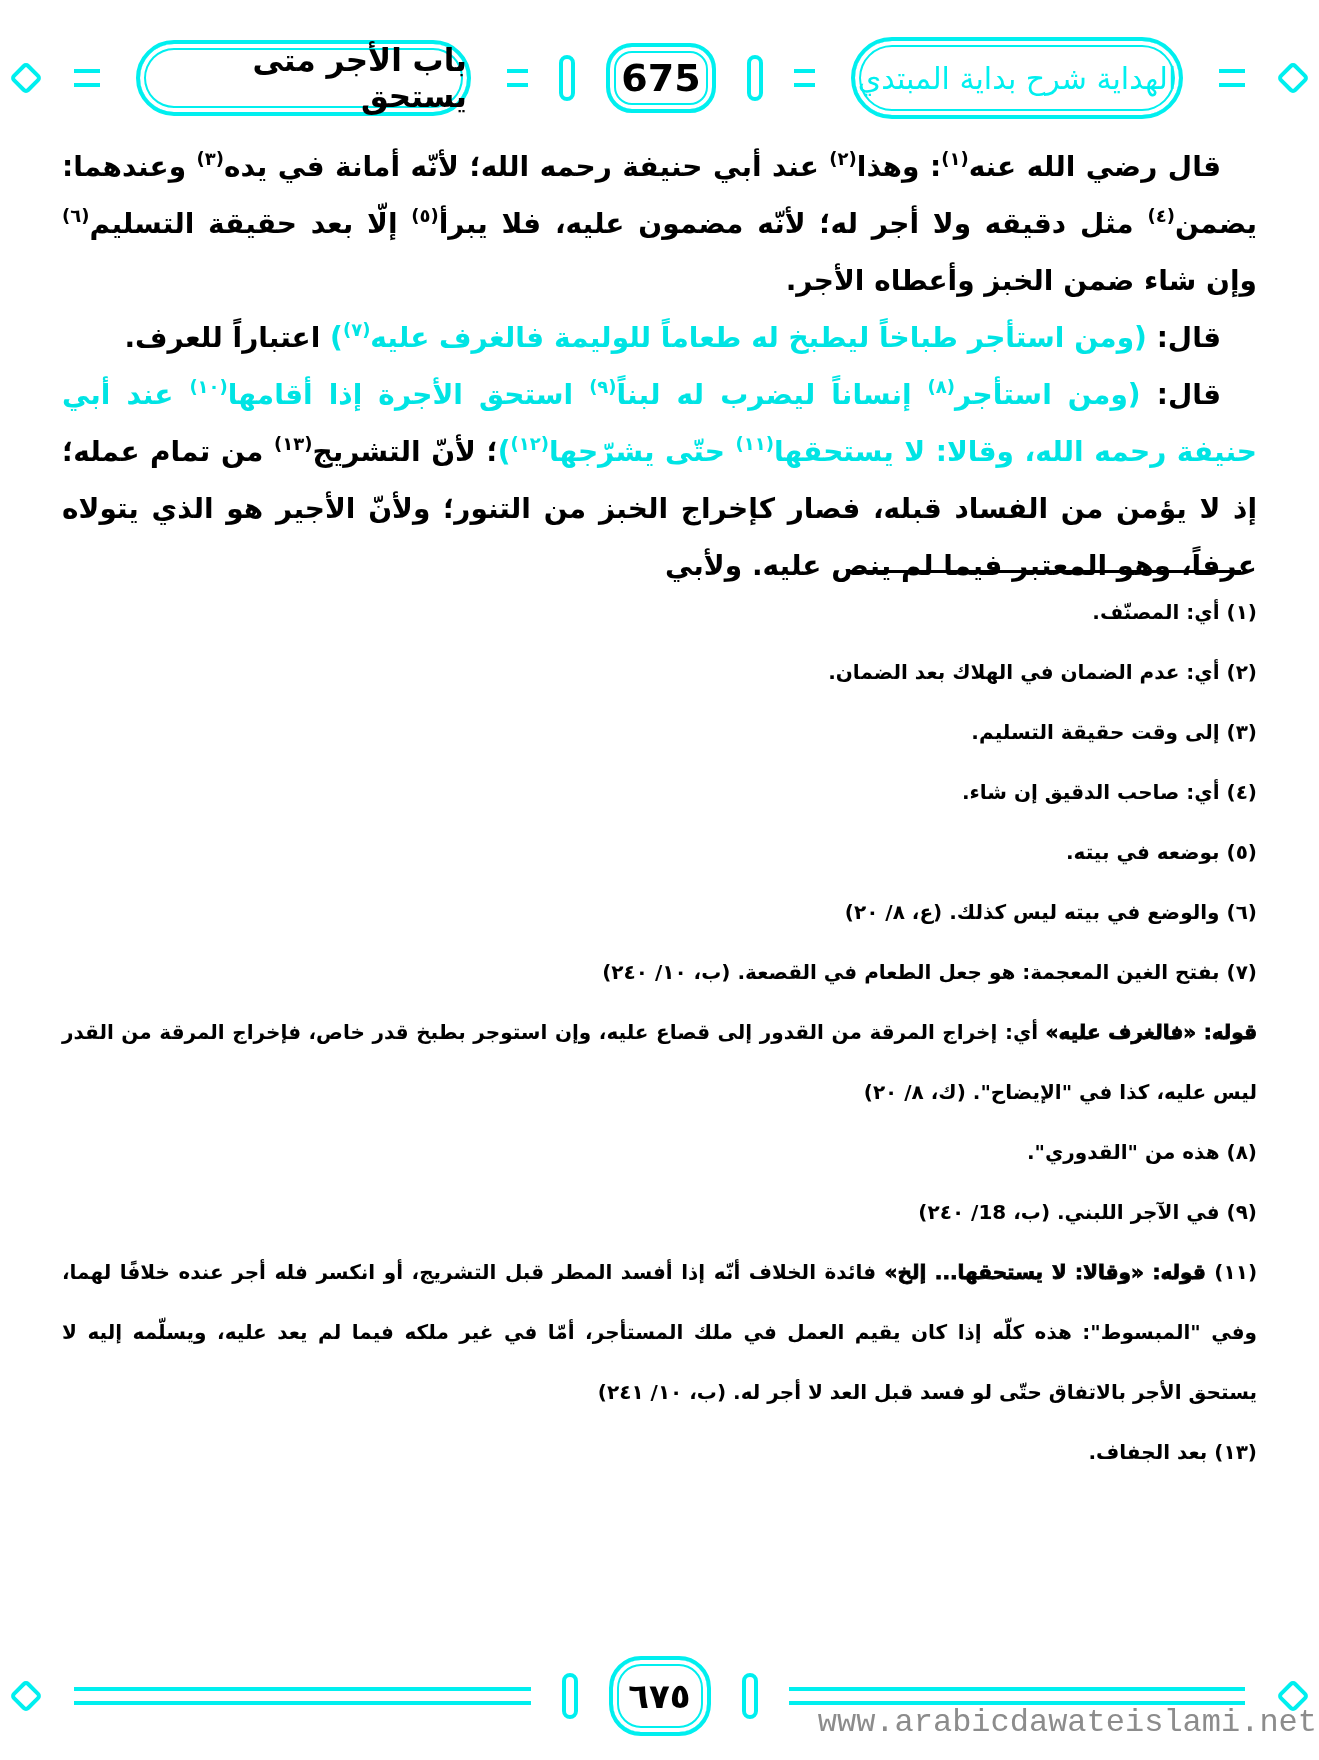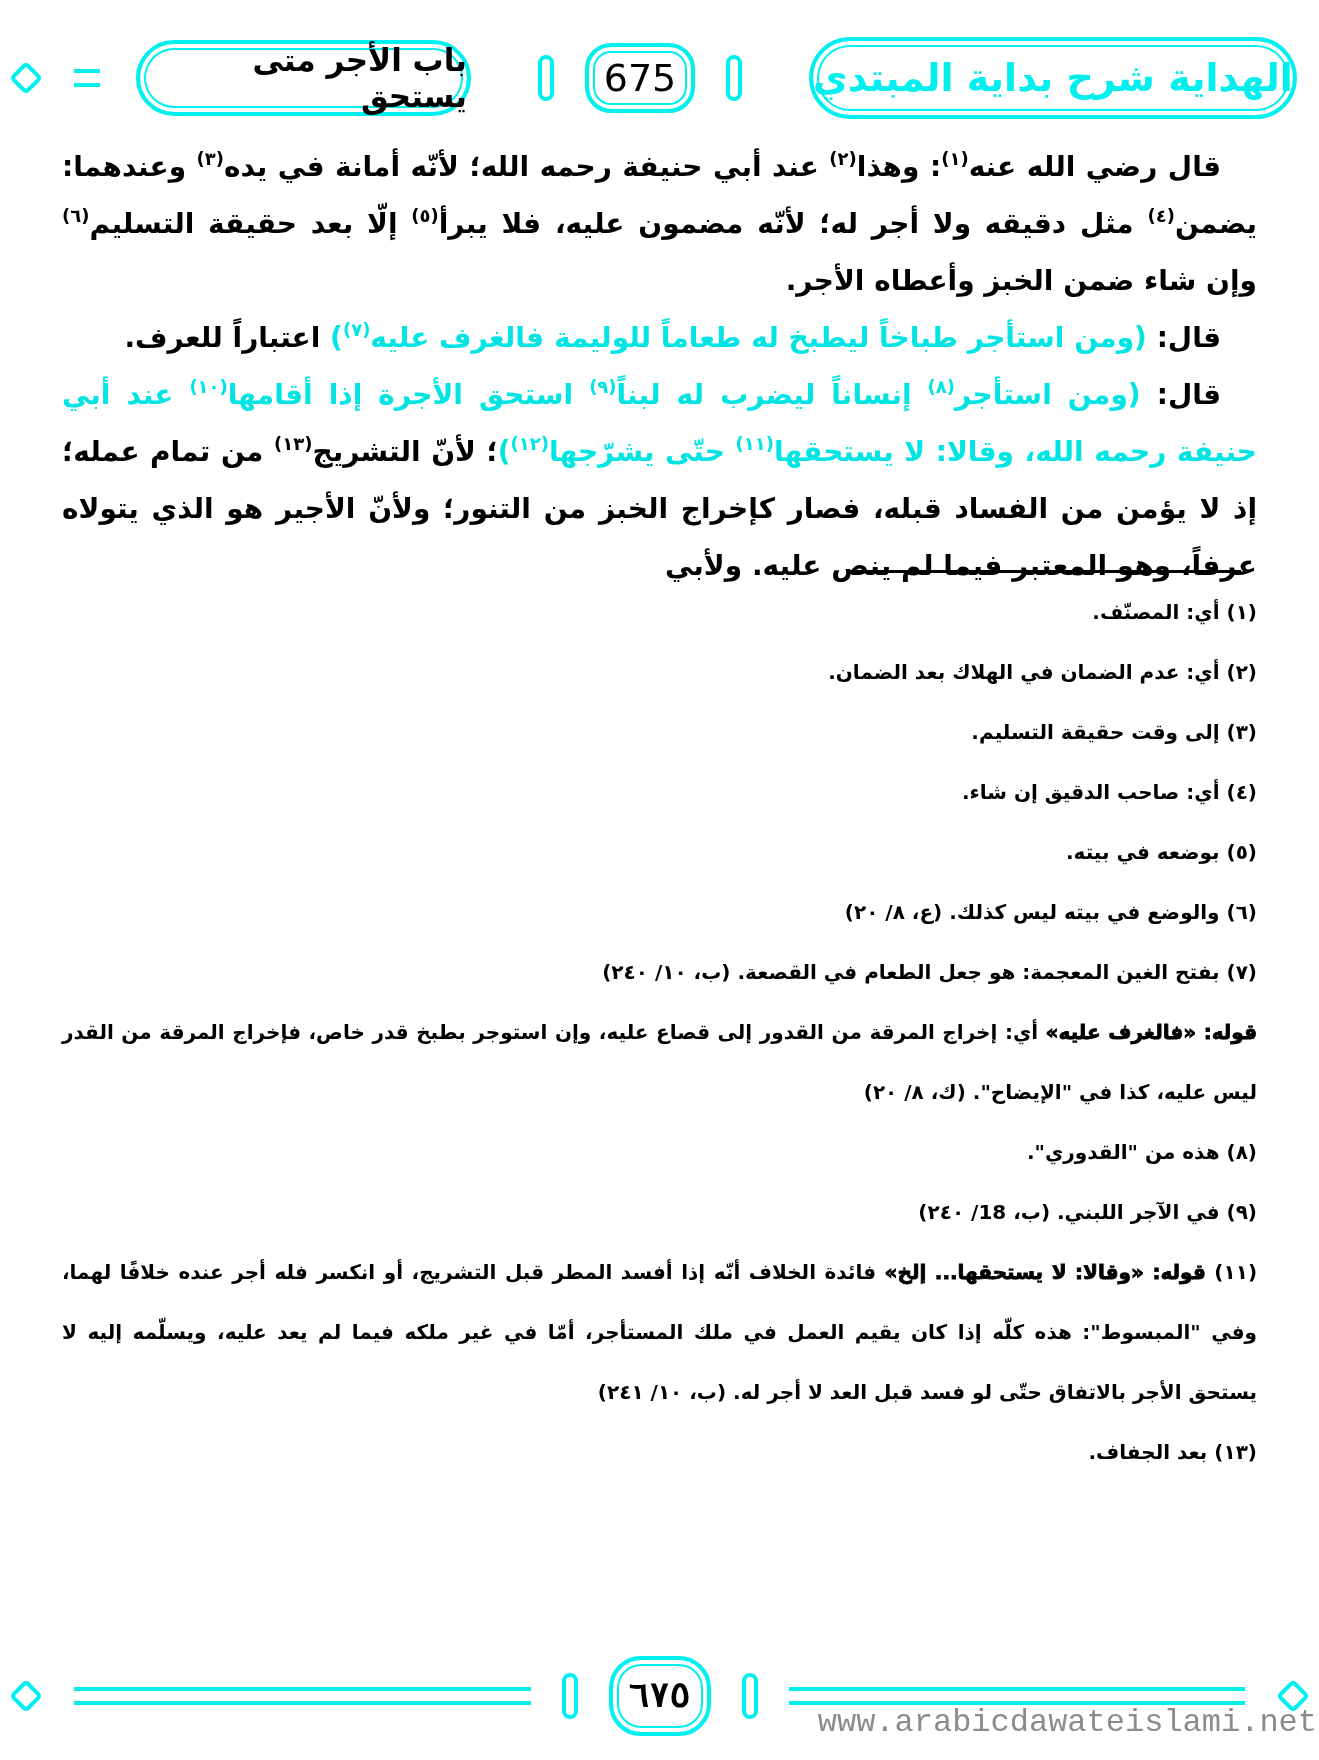--- a/index.html
+++ b/index.html
@@ -23,24 +23,24 @@
        background:#fff;margin:0 -5px;z-index:2;box-sizing:border-box;}
   .finial{flex:0 0 auto;width:24px;height:24px;border:4px solid var(--line);
           border-radius:5px;background:#fff;transform:rotate(45deg);box-sizing:border-box;}
   .oval{display:flex;align-items:center;justify-content:center;background:#fff;
         border:4px solid var(--line);
         box-shadow:inset 0 0 0 4px #fff, inset 0 0 0 6px var(--line);
         z-index:1;box-sizing:border-box;}
   .oval-chapter{flex:0 0 335px;height:76px;border-radius:38px;}
   .oval-chapter span{font-size:31px;font-weight:bold;color:#000;}
   .oval-num{flex:0 0 110px;height:70px;border-radius:26px;}
-  .oval-num span{font-size:38px;font-weight:normal;color:#000;}
+  .oval-num span{font-size:38px;font-weight:bold;color:#000;}
   .oval-title{flex:0 0 332px;height:82px;border-radius:42px;}
-  .oval-title span{font-size:38px;font-weight:bold;color:var(--line);white-space:nowrap;}
-  .oval-fnum{flex:0 0 102px;height:80px;border-radius:32px;font-family:Liberation Mono, monospace;}
+  .oval-title span{font-size:30px;font-weight:normal;color:var(--line);white-space:nowrap;}
+  .oval-fnum{flex:0 0 102px;height:80px;border-radius:32px;}
   .oval-fnum span{font-size:34px;font-weight:bold;color:#000;}
 
   
   .body-text{position:absolute;top:138px;right:62px;width:1195px;direction:rtl;
              text-align:justify;font-size:28px;font-weight:bold;line-height:57px;color:#000;}
   .para{margin:0;text-indent:36px;}
   .matn{color:var(--matn);}
   sup.ref{font-size:18px;line-height:0;vertical-align:11px;font-weight:bold;}
 
   

